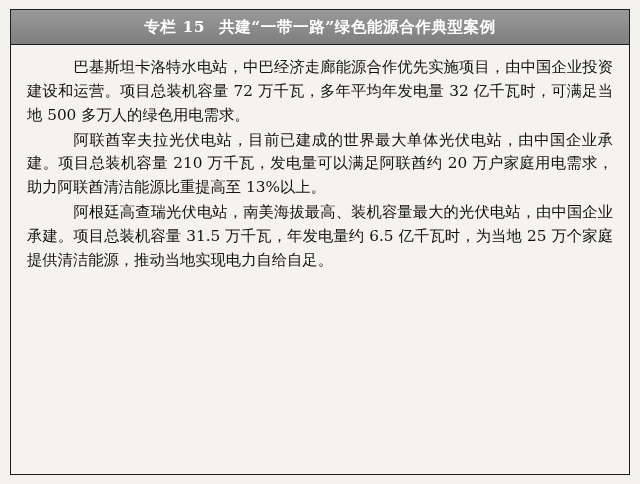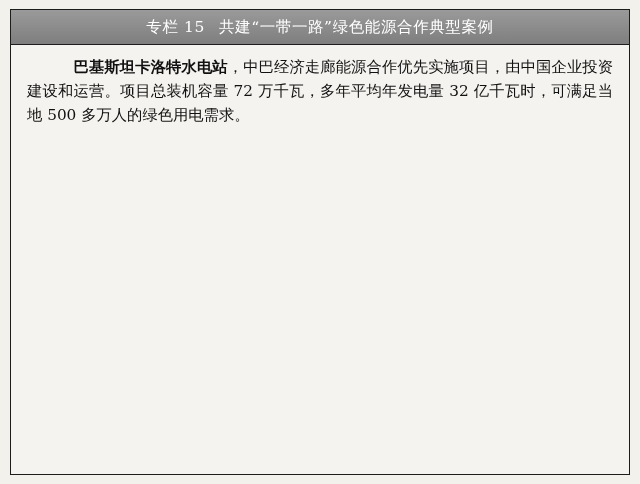--- a/index.html
+++ b/index.html
@@ -37,21 +37,21 @@
     background: linear-gradient(#9a9a9a, #7e7e7e);
     border-bottom: 1px solid #1d1d1d;
     display: flex;
     align-items: center;
     justify-content: center;
     overflow: hidden;
   }
   .header-title {
     color: #ffffff;
     font-size: 15.5px;
-    font-weight: normal;
+    font-weight: bold;
     letter-spacing: 0.6px;
     white-space: nowrap;
     font-family: "DejaVu Serif", "Liberation Serif", serif;
   }
   .header-title .gap {
     display: inline-block;
     width: 14px;
   }
   .body {
     padding: 11px 16px 0 16px;
@@ -63,21 +63,21 @@
     margin: 0 0 1px 0;
     font-size: 15.3px;
     line-height: 1.56;
     text-align: justify;
     text-justify: inter-ideograph;
     text-indent: 2em;
     color: #111111;
     font-family: "DejaVu Serif", "Liberation Serif", serif;
   }
   p.para .lead {
-    font-weight: bold;
+    font-weight: normal;
     padding-left: 16px;
   }
 </style>
 </head>
 <body>
 
 <div class="page">
   <div class="frame">
 
     <div class="header">
@@ -86,17 +86,23 @@
       </div>
     </div>
 
     <div class="body">
 
       <p class="para">
         <span class="lead">巴基斯坦卡洛特水电站</span><span>，中巴经济走廊能源合作优先实施项目，由中国企业投资建设和运营。项目总装机容量 72 万千瓦，多年平均年发电量 32 亿千瓦时，可满足当地 500 多万人的绿色用电需求。</span>
       </p>
 
 
+      <p class="para">
+        <span class="lead">阿联酋宰夫拉光伏电站</span><span>，目前已建成的世界最大单体光伏电站，由中国企业承建。项目总装机容量 210 万千瓦，发电量可以满足阿联酋约 20 万户家庭用电需求，助力阿联酋清洁能源比重提高至 13%以上。</span>
+      </p>
 
+      <p class="para">
+        <span class="lead">阿根廷高查瑞光伏电站</span><span>，南美海拔最高、装机容量最大的光伏电站，由中国企业承建。项目总装机容量 31.5 万千瓦，年发电量约 6.5 亿千瓦时，为当地 25 万个家庭提供清洁能源，推动当地实现电力自给自足。</span>
+      </p>
 
     </div>
   </div>
 </div>
 
 </body></html>

